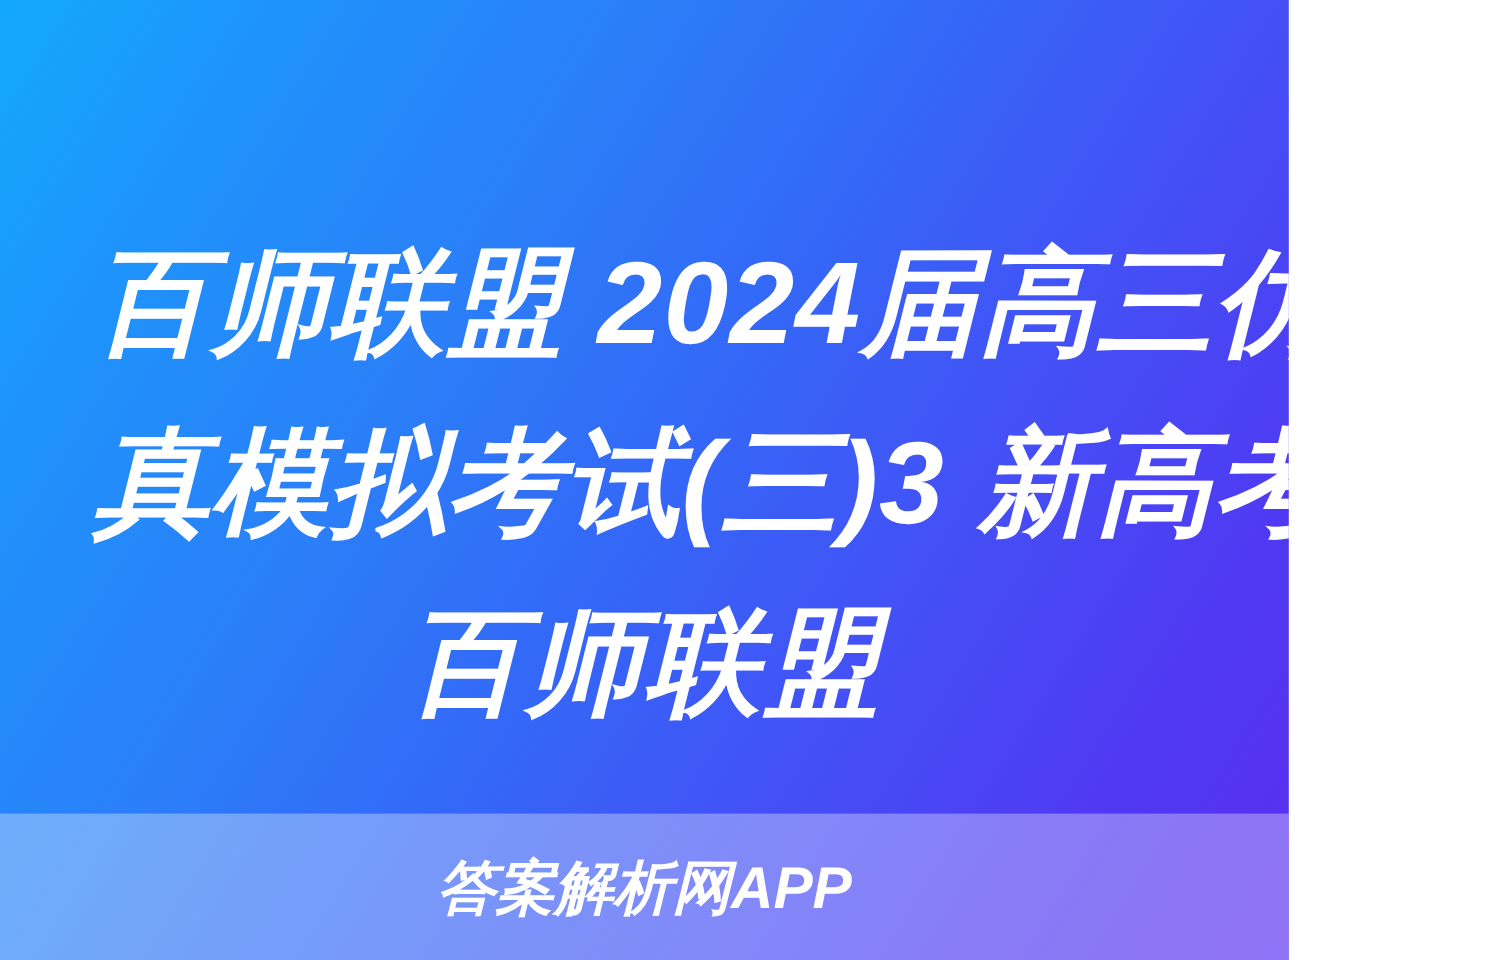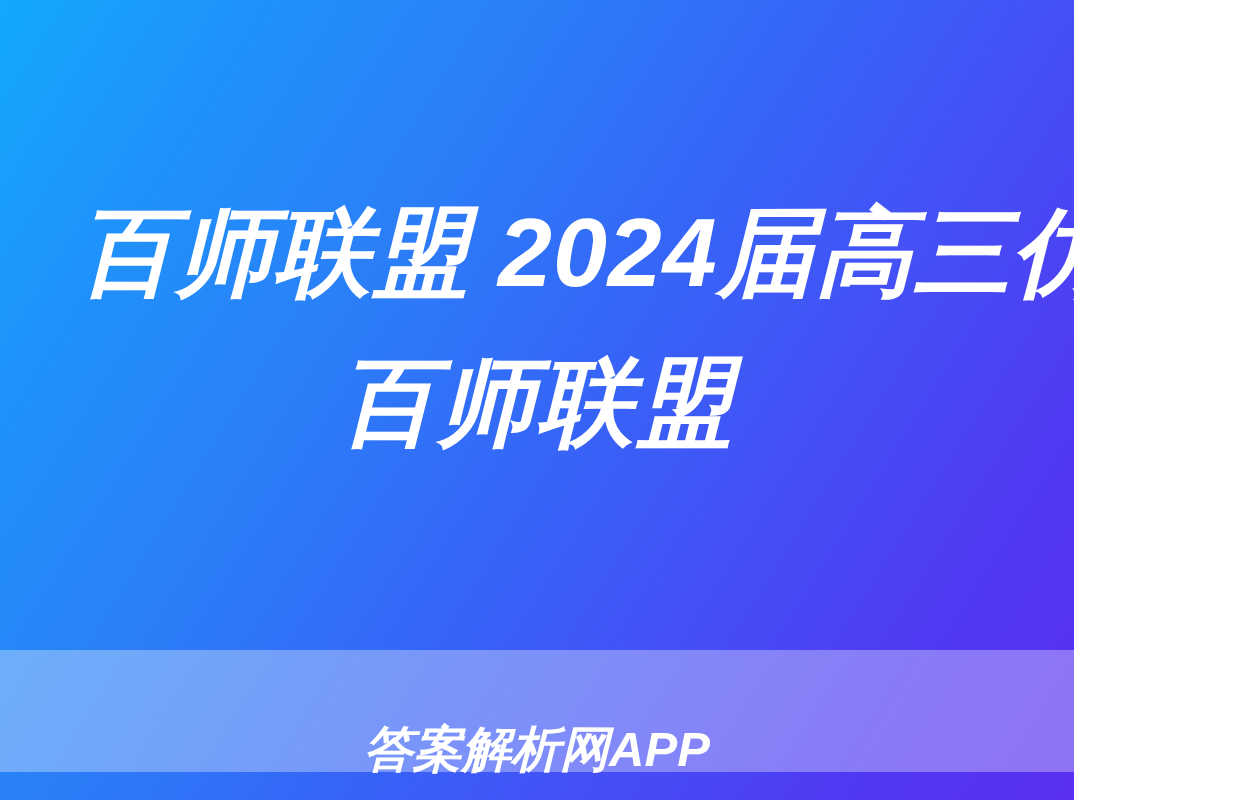--- a/index.html
+++ b/index.html
@@ -49,25 +49,25 @@
   }
   .title-line.l1 { letter-spacing: 1px; }
   .title-line.l2 { letter-spacing: 1px; }
   .title-line.l3 { letter-spacing: 2px; }
 
   
   #footer-band {
     position: absolute;
     left: 0;
     right: 0;
-    top: 650px;
+    top: 678px;
     height: 122px;
     background: rgba(255, 255, 255, 0.33);
     display: flex;
-    align-items: flex-end;
+    align-items: center;
     justify-content: center;
   }
 
   #watermark {
     color: #ffffff;
     font-size: 49px;
     font-weight: 700;
     font-style: italic;
     letter-spacing: 0px;
     line-height: 1;
@@ -75,20 +75,21 @@
     transform: translateY(2px);
   }
 </style>
 </head>
 <body>
 
 <div id="card">
 
   <div id="title-block">
     <span class="title-line l1">百师联盟 2024届高三仿</span>
+    <span class="title-line l2">真模拟考试(三)3 新高考</span>
     <span class="title-line l3">百师联盟</span>
   </div>
 
   <div id="footer-band">
     <span id="watermark">答案解析网APP</span>
   </div>
 
 </div>
 
 </body></html>

